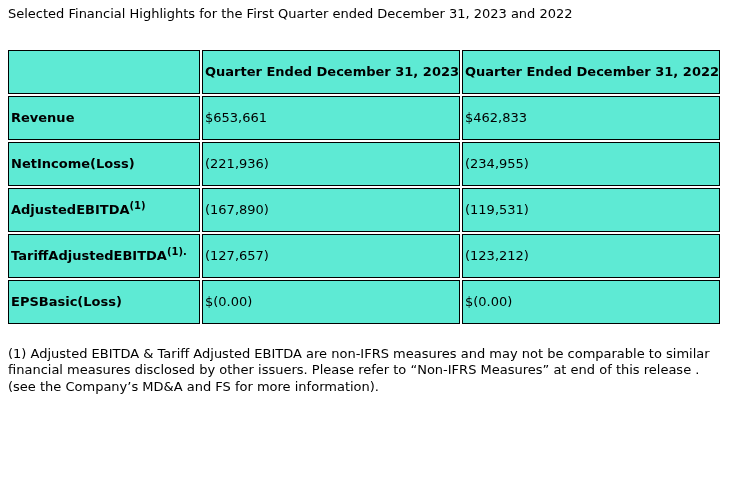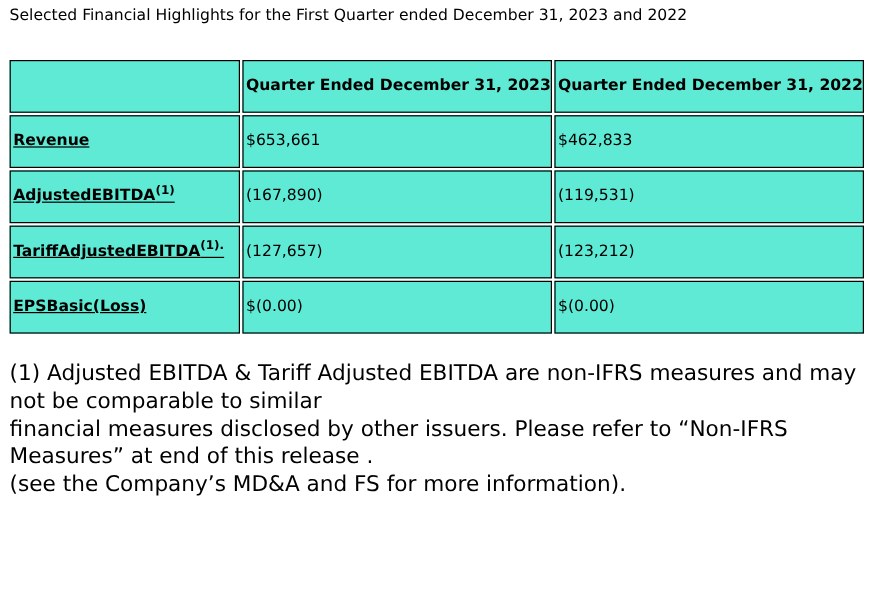--- a/index.html
+++ b/index.html
@@ -32,37 +32,37 @@
   }
   table.fin-table td {
     border: 1px solid #000000;
     height: 40px;
     padding: 1px 2px;
     vertical-align: middle;
     font-size: 13px;
     background: #5eead4;
     overflow: hidden;
   }
-  td.col-label { width: 186px; text-decoration: underline; }
+  td.col-label { width: 186px; }
   td.col-val   { width: 252px; }
   td.head-cell {
     font-weight: bold;
     white-space: nowrap;
   }
   td.label-cell {
     font-weight: bold;
     white-space: nowrap;
   }
   td.label-cell sup {
     font-size: 10px;
     font-weight: bold;
     line-height: 0;
   }
   .footnote {
-    font-size: 18px;
+    font-size: 13px;
     line-height: 1.28;
     margin-top: 20px;
     white-space: pre-line;
   }
 </style>
 </head>
 <body>
 
 <div class="page">
 
@@ -77,20 +77,25 @@
     </tr>
 
     <tr>
       <td class="col-label label-cell"><span>Revenue</span><sup></sup></td>
       <td class="col-val">$653,661</td>
       <td class="col-val">$462,833</td>
     </tr>
 
 
 
+    <tr>
+      <td class="col-label label-cell"><span>NetIncome(Loss)</span><sup></sup></td>
+      <td class="col-val">(221,936)</td>
+      <td class="col-val">(234,955)</td>
+    </tr>
 
     <tr>
       <td class="col-label label-cell"><span>AdjustedEBITDA</span><sup>(1)</sup></td>
       <td class="col-val">(167,890)</td>
       <td class="col-val">(119,531)</td>
     </tr>
 
     <tr>
       <td class="col-label label-cell"><span>TariffAdjustedEBITDA</span><sup>(1).</sup></td>
       <td class="col-val">(127,657)</td>

